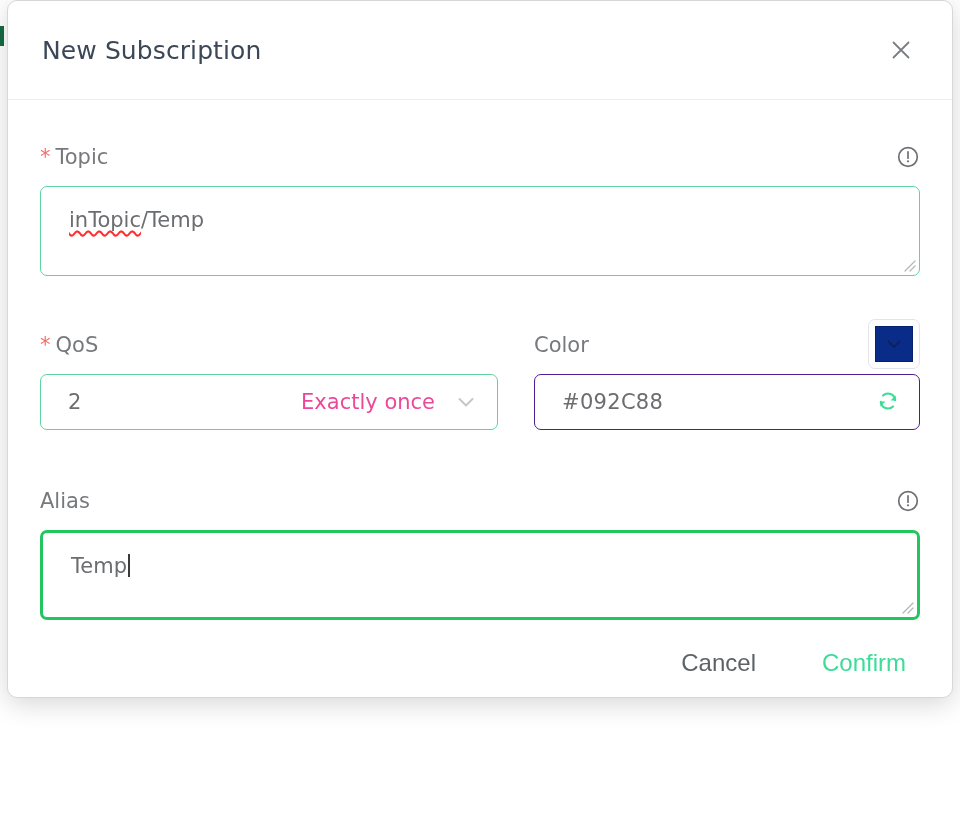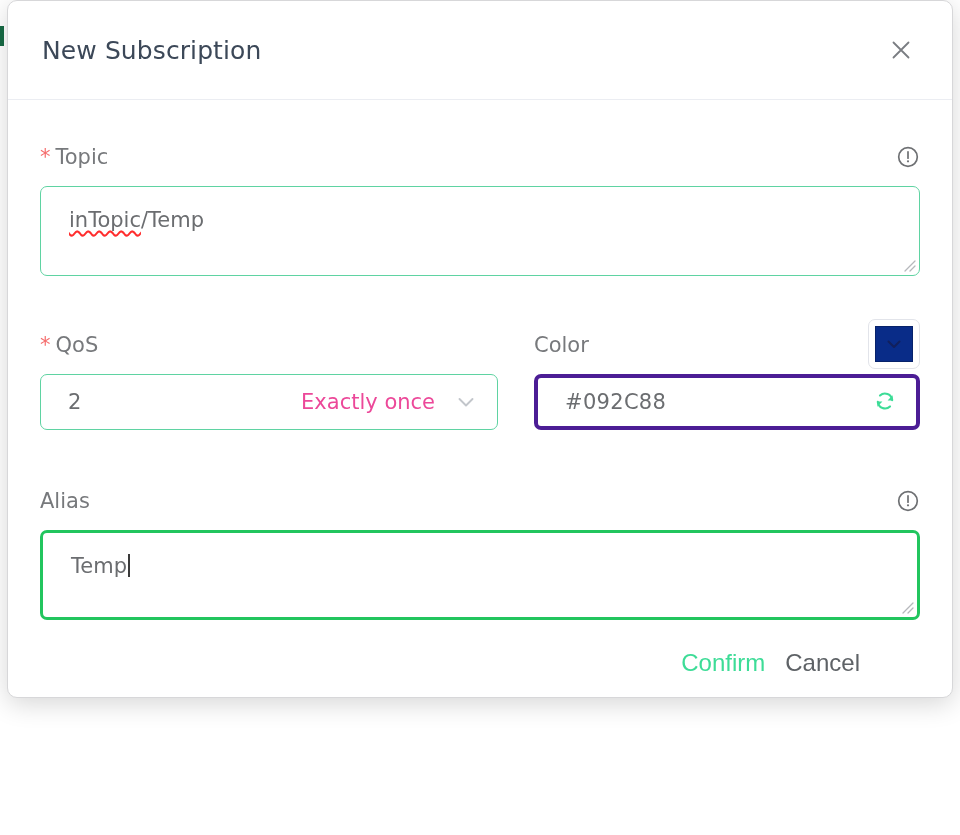--- a/index.html
+++ b/index.html
@@ -232,21 +232,21 @@
     display: flex;
     align-items: center;
     justify-content: center;
     border: 1px solid rgba(0,0,0,0.22);
   }
   #color-input-box {
     position: relative;
     width: 100%;
     height: 56px;
     border-radius: 7px;
-    border: 4px solid #4c1d95;
+    border: 1px solid #4c1d95;
     background: #ffffff;
     display: flex;
     align-items: center;
   }
   #color-value {
     position: absolute;
     left: 27px;
     font-size: 21px;
     color: #6b6d70;
     letter-spacing: 0.3px;
@@ -394,17 +394,17 @@
           <svg width="15" height="15" viewBox="0 0 15 15">
             <path d="M14 4 L4 14 M14 9 L9 14" stroke="#b6b8bc" stroke-width="1.3" fill="none" stroke-linecap="round"></path>
           </svg>
         </span>
       </div>
     </div>
 
   </div>
 
   <div id="modal-footer">
+    <button id="cancel-button" class="footer-btn">Cancel</button>
     <button id="confirm-button" class="footer-btn">Confirm</button>
-    <button id="cancel-button" class="footer-btn">Cancel</button>
   </div>
 
 </div>
 
 </body></html>

